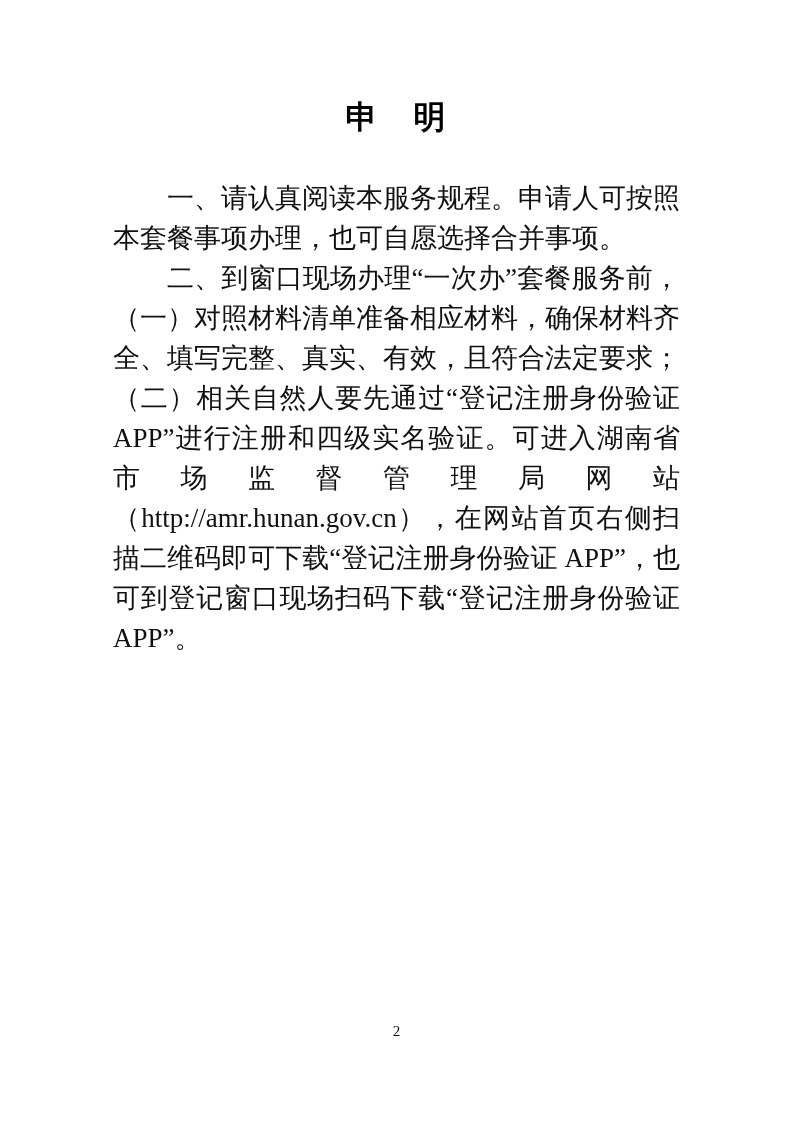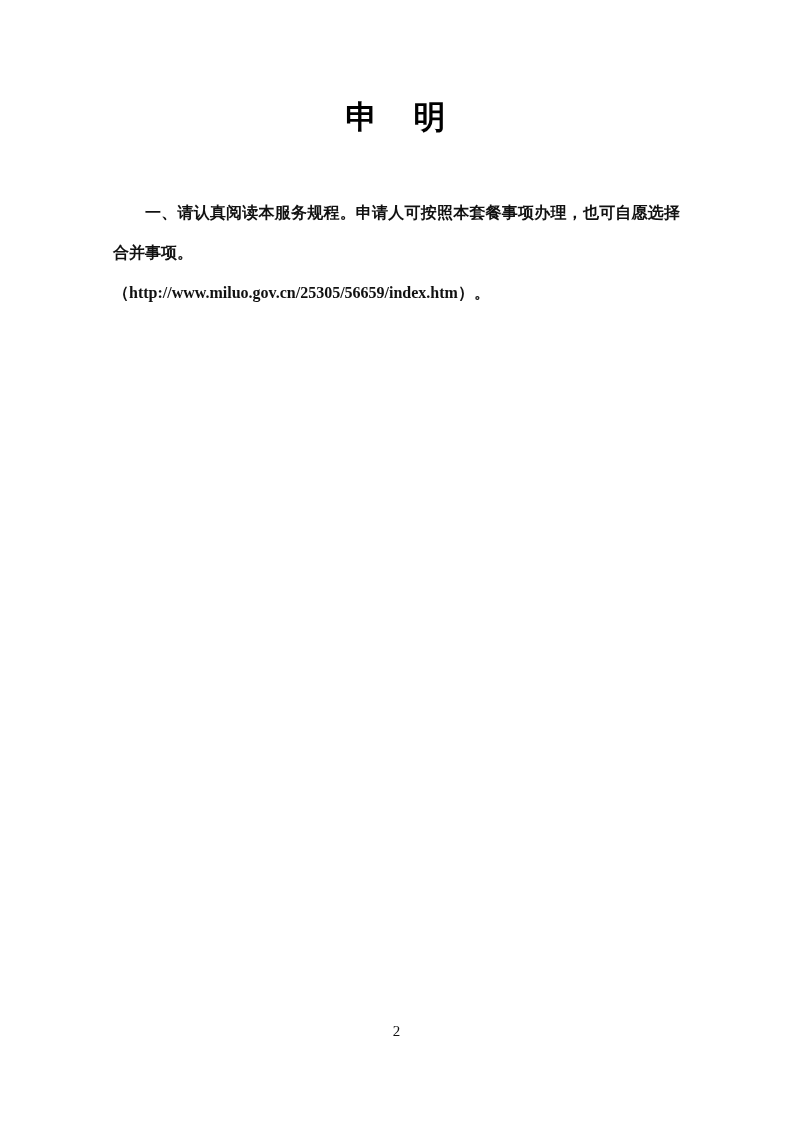--- a/index.html
+++ b/index.html
@@ -26,27 +26,26 @@
     font-size: 32px;
     line-height: 46px;
     font-weight: 700;
     letter-spacing: 2px;
     font-family: "Liberation Sans", "DejaVu Sans", sans-serif;
     color: #000000;
   }
   .doc-body {
     position: absolute;
     left: 113px;
-    top: 193px;
+    top: 178px;
     width: 567px;
-    font-size: 16px;
+    font-size: 27px;
     line-height: 40px;
     text-align: justify;
     color: #111111;
-    font-weight: bold;
   }
   .para {
     margin: 0;
     padding: 0;
     text-indent: 2em;
   }
   .para.no-indent {
     text-indent: 0;
   }
   .page-number {
@@ -63,18 +62,18 @@
 </style>
 </head>
 <body>
 
 <div class="page">
 
   <h1 class="doc-title">申　明</h1>
 
   <div class="doc-body">
     <p class="para">一、请认真阅读本服务规程。申请人可按照本套餐事项办理，也可自愿选择合并事项。</p>
-    <p class="para no-indent">（http://www.miluo.gov.cn/25305/56659/index.htm）。</p>
+    <p class="para">二、到窗口现场办理“一次办”套餐服务前，（一）对照材料清单准备相应材料，确保材料齐全、填写完整、真实、有效，且符合法定要求；（二）相关自然人要先通过“登记注册身份验证 APP”进行注册和四级实名验证。可进入湖南省市场监督管理局网站（http://amr.hunan.gov.cn），在网站首页右侧扫描二维码即可下载“登记注册身份验证 APP”，也可到登记窗口现场扫码下载“登记注册身份验证 APP”。</p>
   </div>
 
   <div class="page-number">2</div>
 
 </div>
 
 </body></html>

